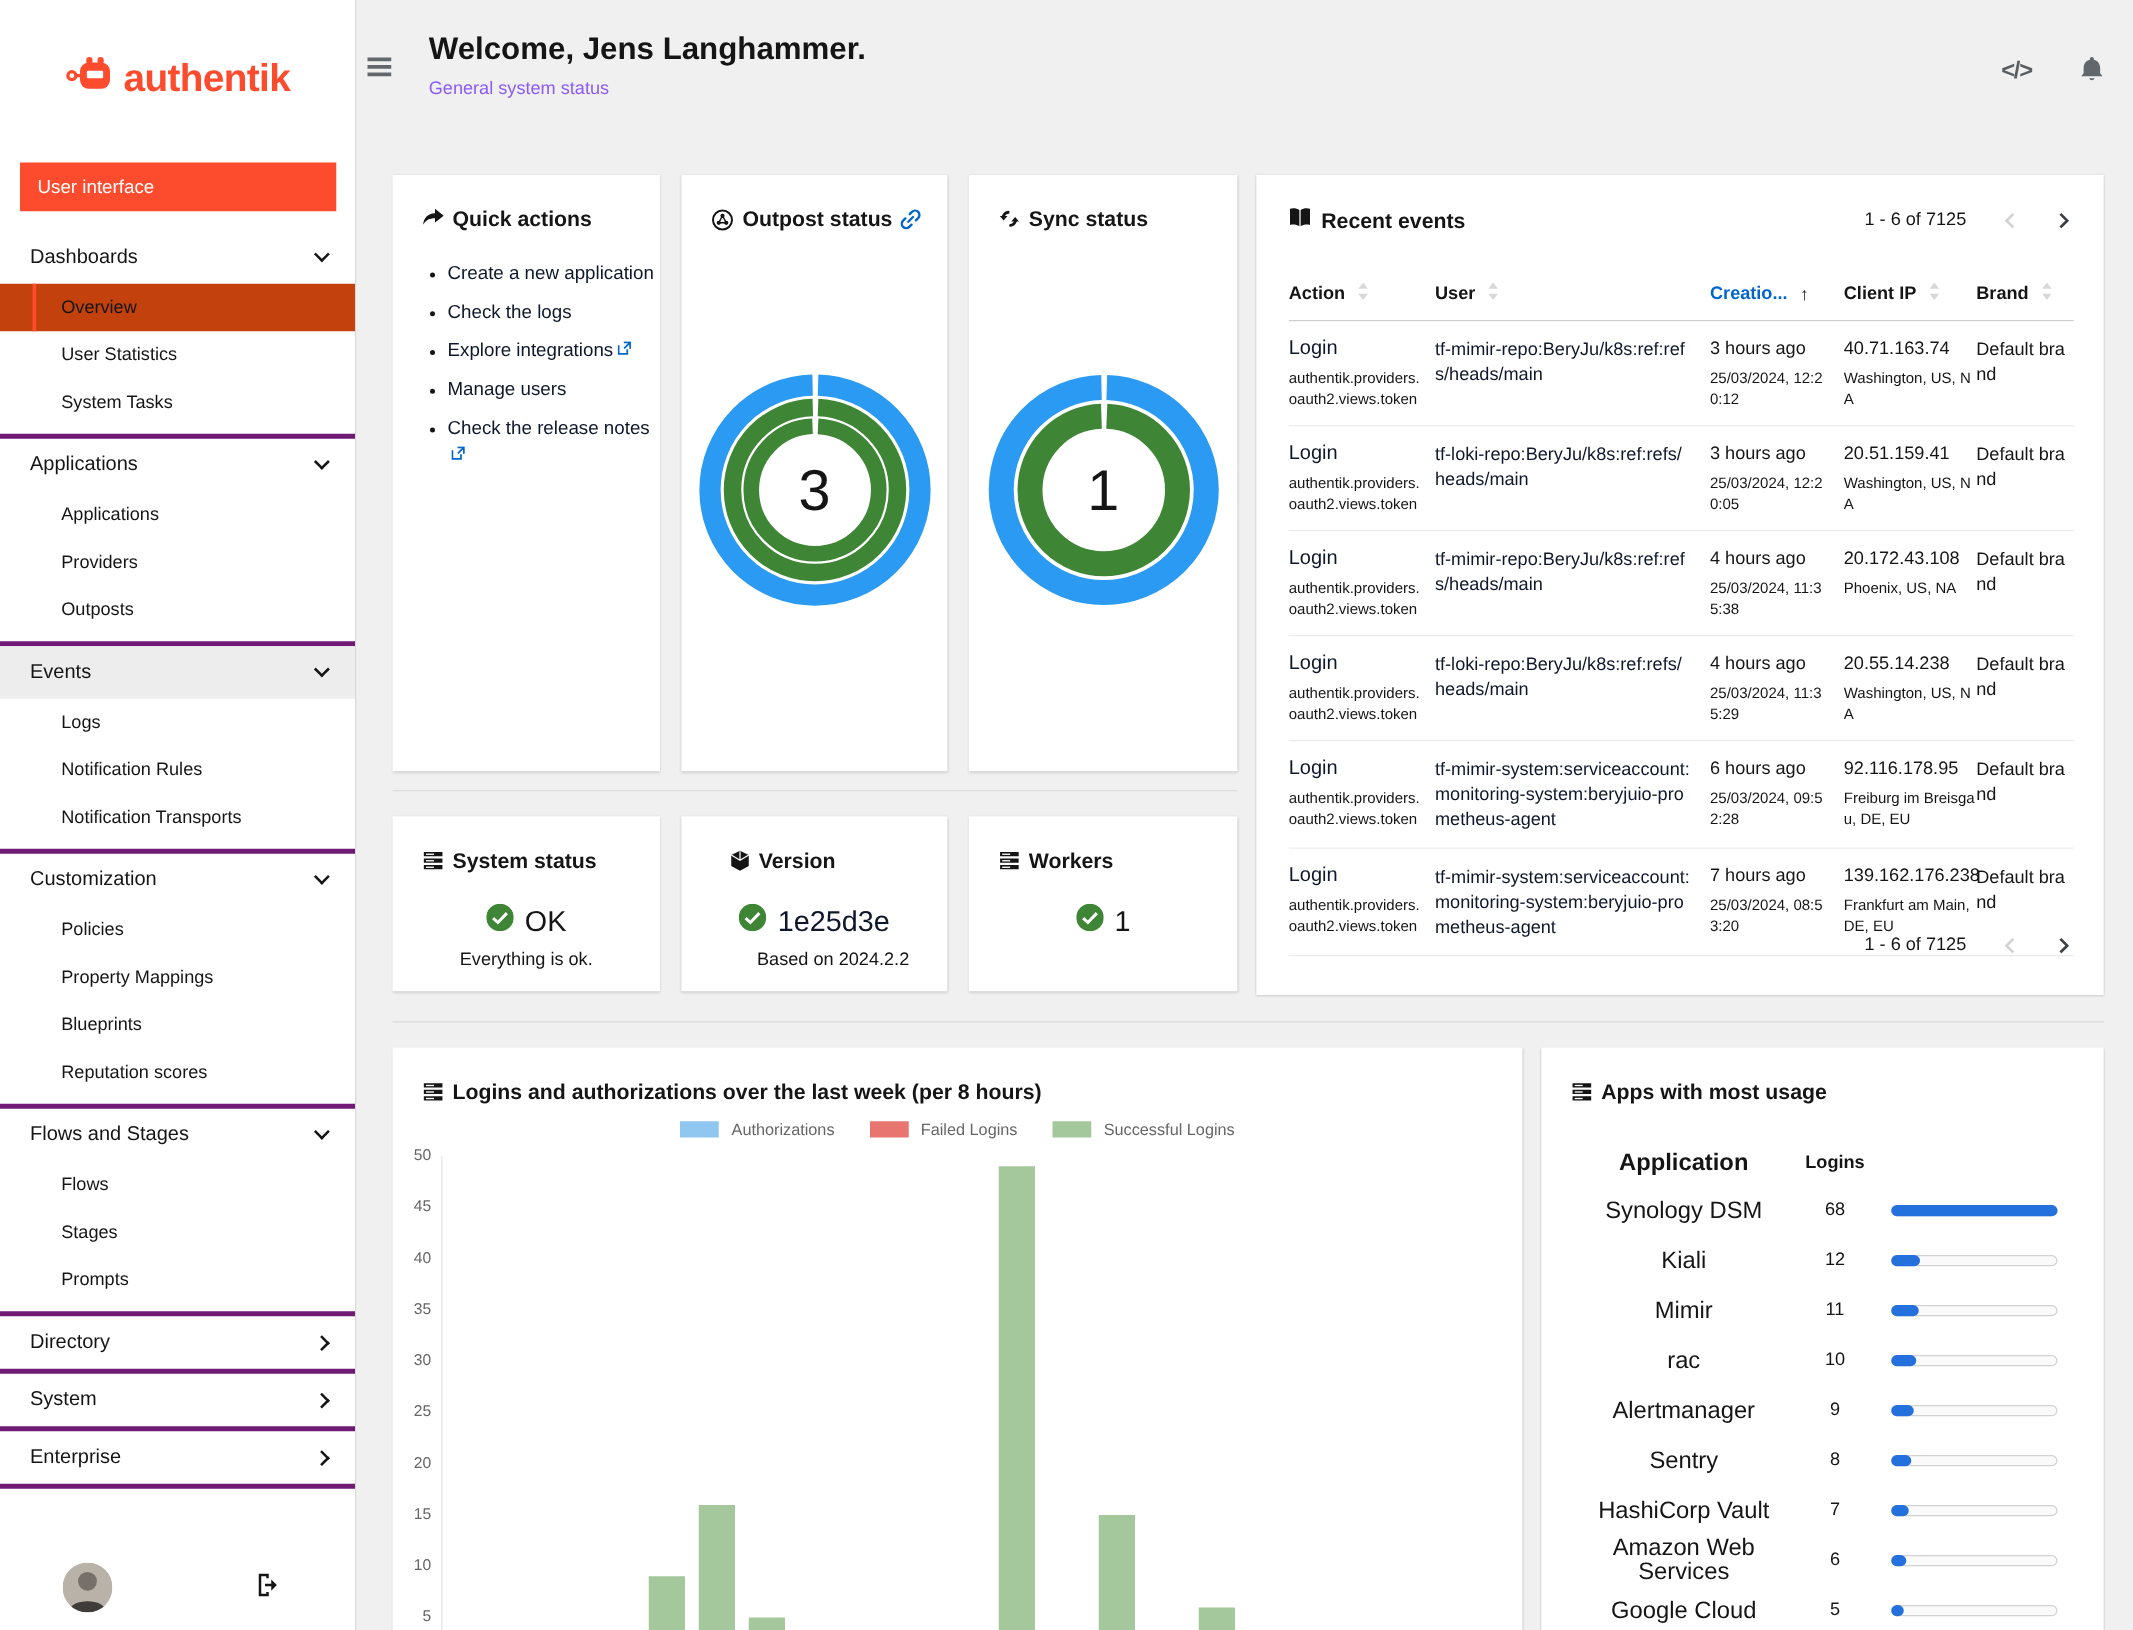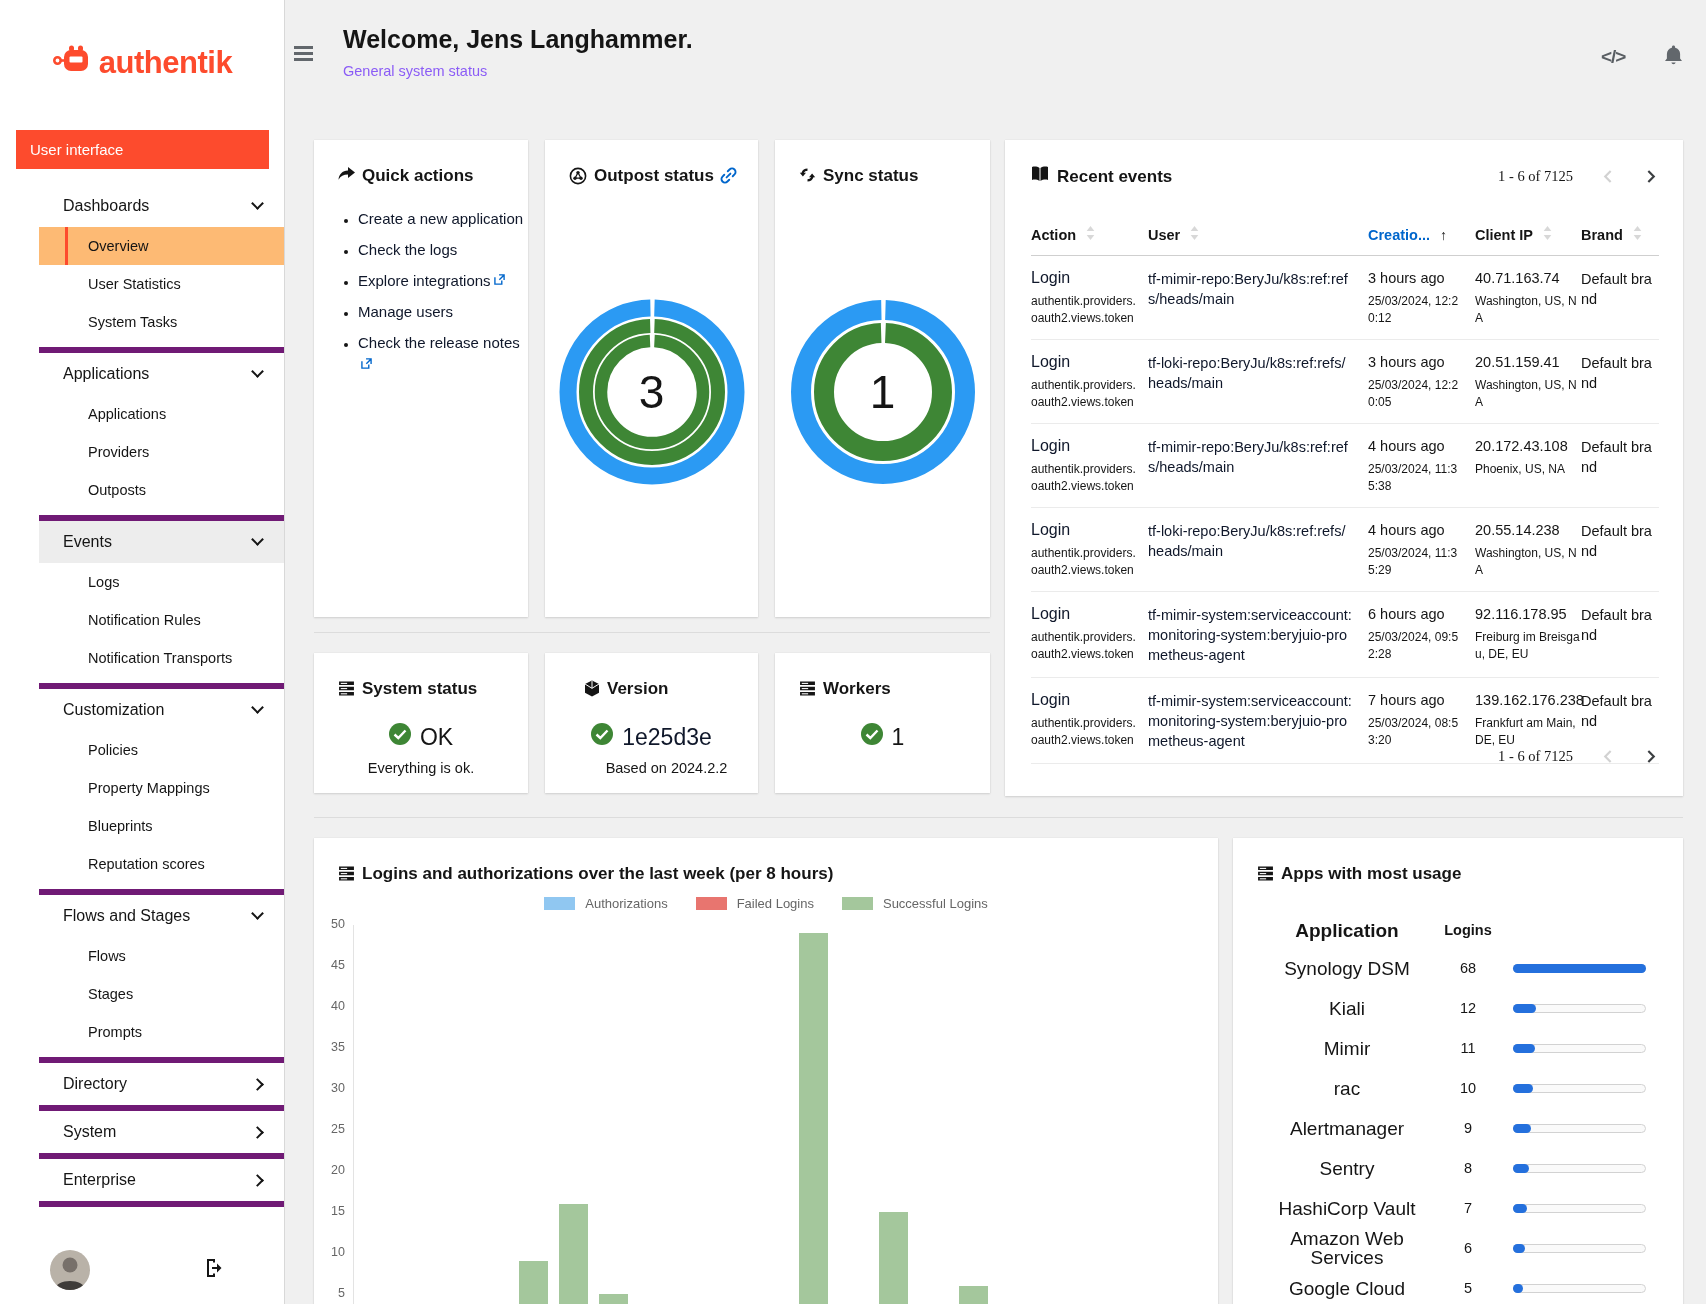--- a/index.html
+++ b/index.html
@@ -6,29 +6,29 @@
 html,body { width:1706px; height:1304px; overflow:hidden; }
 body { background:#f0f0f0; font-family:"Liberation Sans",sans-serif; color:#151515; }
 a { color:#0f172a; text-decoration:none; cursor:pointer; }
 .page { position:relative; width:1706px; height:1304px; }
 
 
 .sidebar { position:absolute; left:0; top:0; bottom:0; width:285px; background:#fff; border-right:1px solid #d8d8d8; z-index:5; }
 .logo-row { padding-top:44px; height:82px; display:flex; align-items:center; justify-content:center; gap:9px; }
 .logo-text { font-size:31px; font-weight:700; color:#fd4b2d; letter-spacing:-0.5px; }
 .ui-button { display:block; margin:48px 16px 16px; background:#fd4b2d; color:#fff; border:none; width:253px; text-align:left; padding:11px 14px; font-size:15px; font-family:inherit; cursor:pointer; }
-.nav-sec { border-bottom:6px solid #701a75;margin-left:39px; }
+.nav-sec { border-bottom:4px solid #701a75; }
 .nav-sec.has-items { padding-bottom:6px; }
 .nav-head { display:flex; align-items:center; justify-content:space-between; padding:0 22px 0 24px; height:42px; font-size:16px; cursor:pointer; }
 .nav-head.hl { background:#ededed; }
 .chev { width:9px; height:9px; border-right:2px solid #151515; border-bottom:2px solid #151515; display:inline-block; }
 .chev.down { transform:rotate(45deg); margin-top:-5px; }
 .chev.right { transform:rotate(-45deg); }
 .nav-item { position:relative; height:38px; line-height:38px; padding-left:49px; font-size:14.5px; cursor:pointer; white-space:nowrap; }
-.nav-item.active { background:#fdba74; }
+.nav-item.active { background:#c2410c; }
 .nav-item.active::before { content:""; position:absolute; left:26px; top:0; bottom:0; width:3px; background:#fd4b2d; }
 .user-row { position:absolute; bottom:14px; left:0; right:0; display:flex; align-items:center; justify-content:space-between; padding:0 58px 0 50px; }
 .avatar { width:40px; height:40px; border-radius:50%; overflow:hidden; cursor:pointer; }
 .signout { cursor:pointer; }
 
 
 .hamburger { position:absolute; left:294px; top:46px; width:19px; cursor:pointer; }
 .hamburger span { display:block; height:3px; background:#62676c; margin-bottom:3px; }
 .page-title { position:absolute; left:343px; top:25px; font-size:25px; font-weight:700; }
 .page-sub { position:absolute; left:343px; top:63px; font-size:14.5px; color:#8b5cf6; }
@@ -61,21 +61,21 @@
 .donut-wrap { position:absolute; left:50%; top:252px; transform:translate(-50%,-50%); width:186px; height:186px; }
 .donut-val { position:absolute; inset:0; display:flex; align-items:center; justify-content:center; font-size:46px; font-weight:400; }
 .link-icon { position:absolute; right:20px; top:26px; cursor:pointer; }
 
 
 .stat-row { position:absolute; left:0; right:0; top:70px; display:flex; align-items:center; justify-content:center; gap:9px; font-size:23px; }
 .stat-sub { position:absolute; top:107px; width:100%; text-align:center; font-size:14.5px; }
 
 
 .ev-title { position:absolute; left:26px; top:26px; display:flex; gap:8px; align-items:center; font-size:17px; font-weight:700; }
-.pagination { display:flex; align-items:center; gap:29px; font-size:14.5px;font-family:Liberation Serif, serif; }
+.pagination { display:flex; align-items:center; gap:29px; font-size:14.5px; }
 .pag-top { position:absolute; right:26px; top:28px; }
 .pag-bottom { position:absolute; right:26px; top:608px; }
 .pag-btn { cursor:pointer; display:flex; align-items:center; }
 .ev-table { position:absolute; left:26px; top:86px; width:628px; }
 .ev-gridrow { display:grid; grid-template-columns:117px 220px 107px 106px 78px; }
 .ev-header { border-bottom:1px solid #cfcfcf; padding-bottom:12px; }
 .ev-header .th { display:flex; align-items:center; gap:10px; font-weight:700; font-size:14.5px; cursor:pointer; }
 .ev-header .th.sorted { color:#0066cc; }
 .ev-header .th .arr { color:#151515; font-weight:700; font-size:14px; }
 .ev-row { border-bottom:1px solid #ebebeb; padding:13px 0 12px; min-height:81px; }

